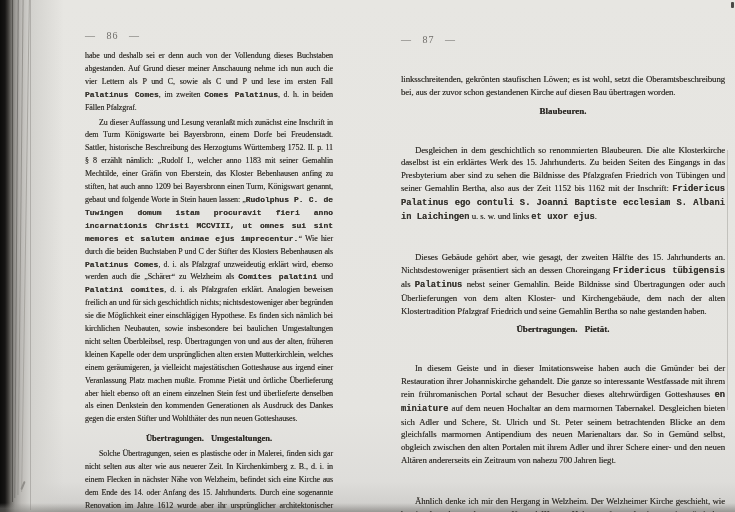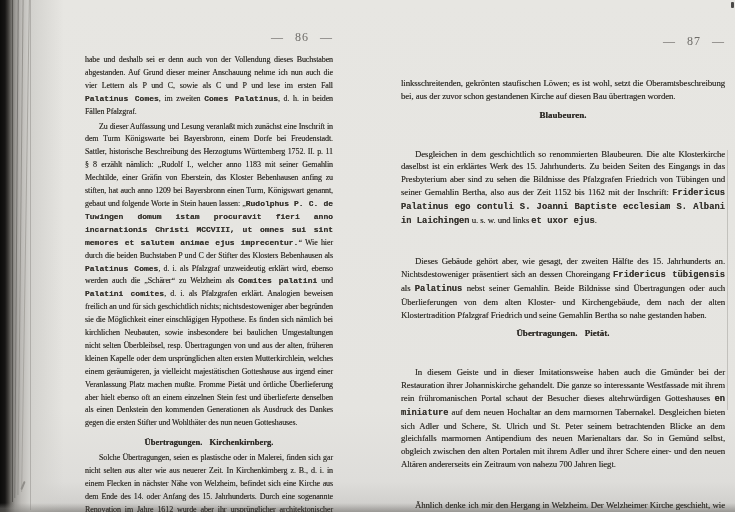--- a/index.html
+++ b/index.html
@@ -36,21 +36,21 @@
   .corner-dot{
     position:absolute;right:1px;top:2px;width:3px;height:6px;background:#4a4947;border-radius:1px;
   }
   .bottom-shadow{
     position:absolute;left:0;bottom:0;width:100%;height:9px;
     background:linear-gradient(180deg,rgba(160,158,154,0) 0%,rgba(140,138,134,0.45) 60%,rgba(120,118,114,0.55) 100%);
   }
   
   .page{position:absolute;color:#37342f;}
   .page .pagenum{
-    text-align:right;color:#6e6c68;font-size:12px;
+    text-align:left;color:#6e6c68;font-size:10px;
     letter-spacing:1px;word-spacing:7px;margin:0 0 9px 0;
   }
   .para{
     margin:0;text-align:justify;
     text-shadow:0 0 0.4px rgba(55,52,47,0.75);
   }
   .para + .para{margin-top:2px;}
   .ind{text-indent:14px;}
   .heading{
     text-align:center;font-weight:bold;margin:7px 0 5px 0;
@@ -78,21 +78,21 @@
   <div class="edge-line el5"></div>
   <div class="paper-mark"></div>
   <div class="right-edge-line"></div>
   <div class="corner-dot"></div>
   <div class="bottom-shadow"></div>
 
   <div class="page left">
     <div class="pagenum">— 86 —</div>
     <p class="para"><span>habe und deshalb sei er denn auch von der Vollendung dieses Buchstaben abgestanden. Auf Grund dieser meiner Anschauung nehme ich nun auch die vier Lettern als P und C, sowie als C und P und lese im ersten Fall </span><span class="lat">Palatinus Comes</span><span>, im zweiten </span><span class="lat">Comes Palatinus</span><span>, d. h. in beiden Fällen Pfalzgraf.</span></p>
     <p class="para ind"><span>Zu dieser Auffassung und Lesung veranlaßt mich zunächst eine Inschrift in dem Turm Königswarte bei Bayersbronn, einem Dorfe bei Freudenstadt. Sattler, historische Beschreibung des Herzogtums Württemberg 1752. II. p. 11 § 8 erzählt nämlich: „Rudolf I., welcher anno 1183 mit seiner Gemahlin Mechtilde, einer Gräfin von Eberstein, das Kloster Bebenhausen anfing zu stiften, hat auch anno 1209 bei Bayersbronn einen Turm, Königswart genannt, gebaut und folgende Worte in Stein hauen lassen: „</span><span class="lat">Rudolphus P. C. de Tuwingen domum istam procuravit fieri anno incarnationis Christi MCCVIII, ut omnes sui sint memores et salutem animae ejus imprecentur.</span><span>“ Wie hier durch die beiden Buchstaben P und C der Stifter des Klosters Bebenhausen als </span><span class="lat">Palatinus Comes</span><span>, d. i. als Pfalzgraf unzweideutig erklärt wird, ebenso werden auch die „Schärer“ zu Welzheim als </span><span class="lat">Comites palatini</span><span> und </span><span class="lat">Palatini comites</span><span>, d. i. als Pfalzgrafen erklärt. Analogien beweisen freilich an und für sich geschichtlich nichts; nichtsdestoweniger aber begründen sie die Möglichkeit einer einschlägigen Hypothese. Es finden sich nämlich bei kirchlichen Neubauten, sowie insbesondere bei baulichen Umgestaltungen nicht selten Überbleibsel, resp. Übertragungen von und aus der alten, früheren kleinen Kapelle oder dem ursprünglichen alten ersten Mutterkirchlein, welches einem geräumigeren, ja vielleicht majestätischen Gotteshause aus irgend einer Veranlassung Platz machen mußte. Fromme Pietät und örtliche Überlieferung aber hielt ebenso oft an einem einzelnen Stein fest und überlieferte denselben als einen Denkstein den kommenden Generationen als Ausdruck des Dankes gegen die ersten Stifter und Wohlthäter des nun neuen Gotteshauses.</span></p>
-    <h4 class="heading">Übertragungen. Kirchenkirnberg.</h4>
+    <h4 class="heading">Übertragungen. Umgestaltungen.</h4>
     <p class="para ind"><span>Solche Übertragungen, seien es plastische oder in Malerei, finden sich gar nicht selten aus alter wie aus neuerer Zeit. In Kirchenkirnberg z. B., d. i. in einem Flecken in nächster Nähe von Welzheim, befindet sich eine Kirche aus dem Ende des 14. oder Anfang des 15. Jahrhunderts. Durch eine sogenannte Renovation im Jahre 1612 wurde aber ihr ursprünglicher architektonischer Charakter bis zur Unkenntnis verwischt. Nichtsdestoweniger findet sich daselbst ein gemaltes Wappen mit drei</span></p>
   </div>
 
   <div class="page right">
     <div class="pagenum">— 87 —</div>
     <p class="para"><span>linksschreitenden, gekrönten staufischen Löwen; es ist wohl, setzt die Oberamtsbeschreibung bei, aus der zuvor schon gestandenen Kirche auf diesen Bau übertragen worden.</span></p>
     <h4 class="heading">Blaubeuren.</h4>
     <p class="para ind"><span>Desgleichen in dem geschichtlich so renommierten Blaubeuren. Die alte Klosterkirche daselbst ist ein erklärtes Werk des 15. Jahrhunderts. Zu beiden Seiten des Eingangs in das Presbyterium aber sind zu sehen die Bildnisse des Pfalzgrafen Friedrich von Tübingen und seiner Gemahlin Bertha, also aus der Zeit 1152 bis 1162 mit der Inschrift: </span><span class="lat">Fridericus Palatinus ego contuli S. Joanni Baptiste ecclesiam S. Albani in Laichingen</span><span> u. s. w. und links </span><span class="lat">et uxor ejus</span><span>.</span></p>
     <p class="para ind"><span>Dieses Gebäude gehört aber, wie gesagt, der zweiten Hälfte des 15. Jahrhunderts an. Nichtsdestoweniger präsentiert sich an dessen Choreingang </span><span class="lat">Fridericus tübigensis</span><span> als </span><span class="lat">Palatinus</span><span> nebst seiner Gemahlin. Beide Bildnisse sind Übertragungen oder auch Überlieferungen von dem alten Kloster- und Kirchengebäude, dem nach der alten Klostertradition Pfalzgraf Friedrich und seine Gemahlin Bertha so nahe gestanden haben.</span></p>
     <h4 class="heading">Übertragungen. Pietät.</h4>

